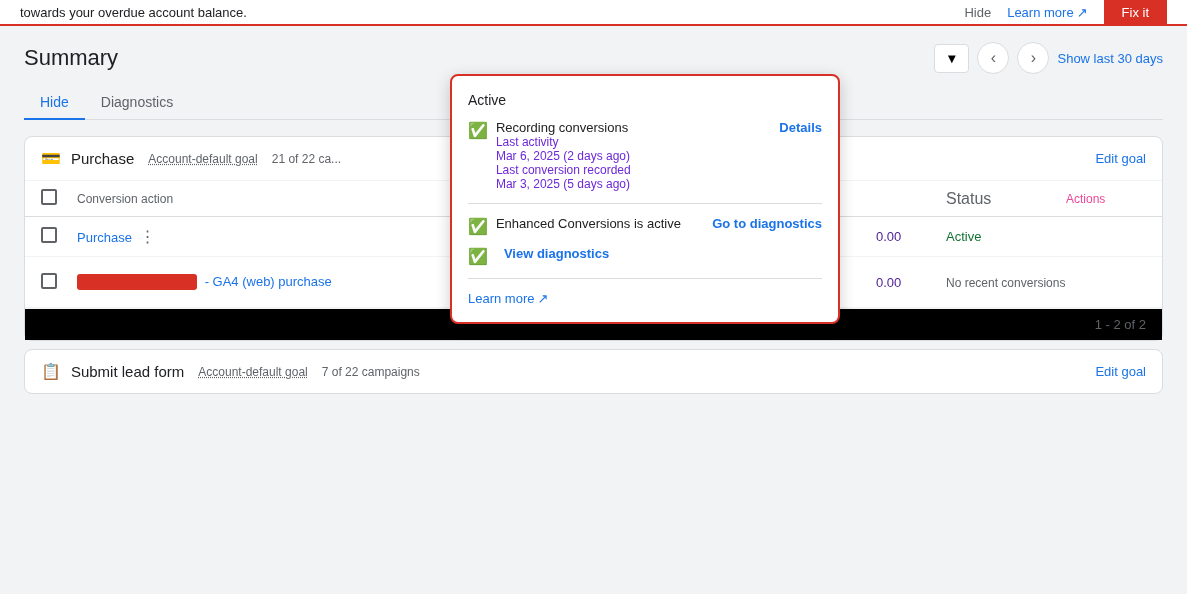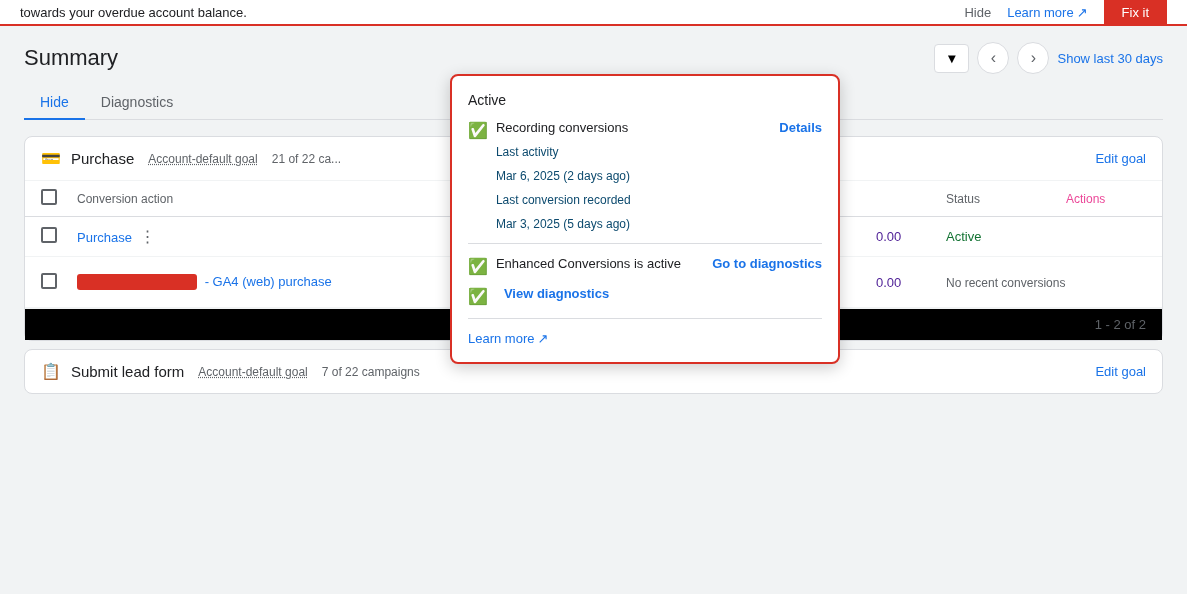--- a/index.html
+++ b/index.html
@@ -177,21 +177,21 @@
       padding: 8px 16px;
       border-bottom: 1px solid #dadce0;
       align-items: center;
       background: #fff;
     }
     .table-header-row .col-check { width: 36px; }
     .table-header-row .col-name { flex: 1; font-size: 12px; color: #5f6368; font-weight: 500; }
     .table-header-row .col-action { width: 60px; font-size: 12px; color: #5f6368; font-weight: 500; }
     .table-header-row .col-source { width: 100px; font-size: 12px; color: #5f6368; font-weight: 500; }
     .table-header-row .col-num { width: 70px; font-size: 12px; color: #5f6368; font-weight: 500; text-align: right; }
-    .table-header-row .col-status { width: 120px; font-size: 12px; color: #5f6368; font-weight: 500; }
+    .table-header-row .col-status { width: 120px; font-size: 16px; color: #5f6368; font-weight: 500; }
     .table-header-row .col-actions-h { width: 80px; font-size: 12px; color: #ec4899; font-weight: 500; }
 
     .table-row {
       display: flex;
       padding: 10px 16px;
       border-bottom: 1px solid #f1f3f4;
       align-items: center;
       background: #fff;
     }
     .table-row .col-check { width: 36px; }
@@ -286,22 +286,22 @@
       white-space: nowrap;
     }
     .popup-check-icon {
       color: #137333;
       font-size: 16px;
       margin-right: 8px;
       margin-top: 1px;
     }
     .popup-sub {
       font-size: 12px;
-      color: #0c4a6e;
-      margin-top: 10px;
+      color: #6d28d9;
+      margin-top: 0;
     }
     .popup-divider {
       border: none;
       border-top: 1px solid #dadce0;
       margin: 12px 0;
     }
     .popup-learn-more {
       color: #1a73e8;
       font-size: 13px;
       cursor: pointer;

